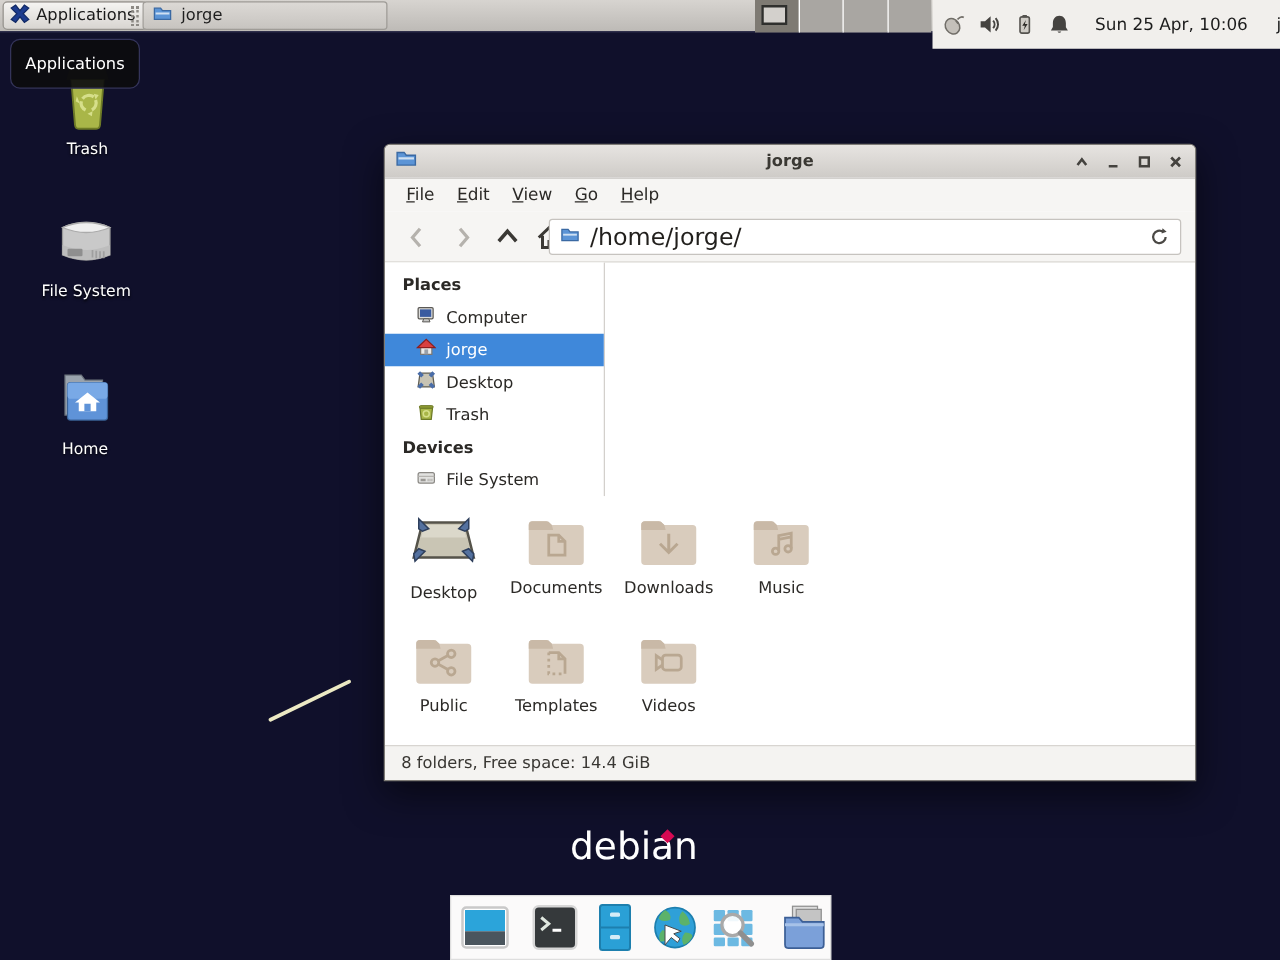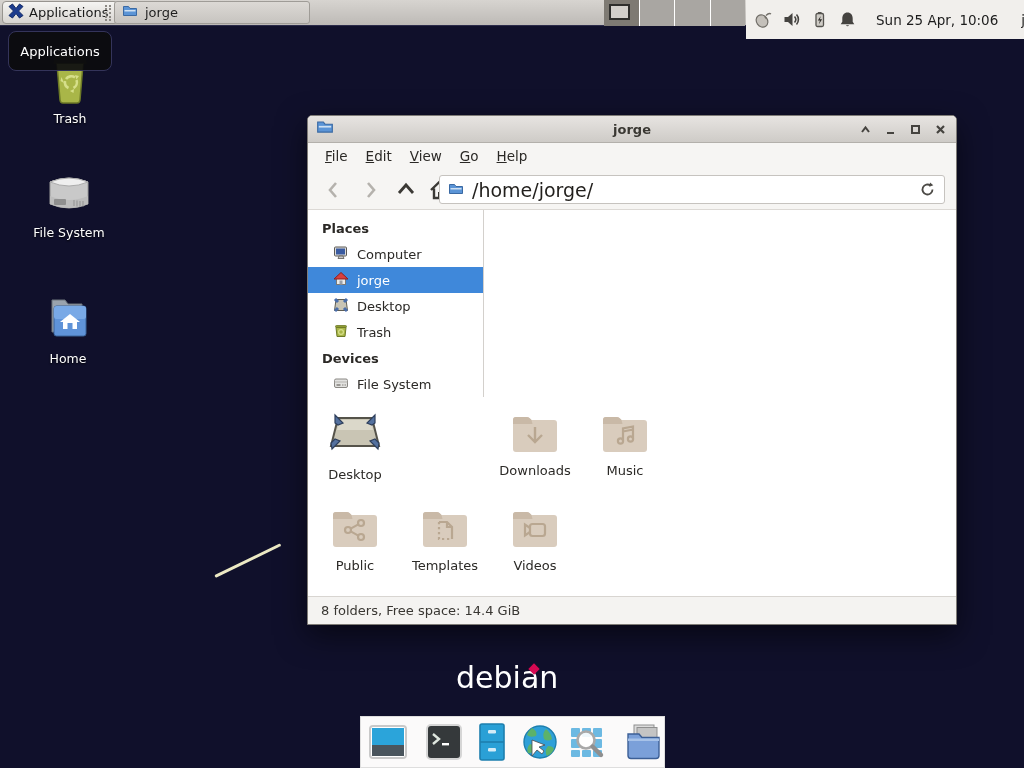--- a/index.html
+++ b/index.html
@@ -436,20 +436,33 @@
         <span>
           <svg width="58" height="48" viewBox="0 0 58 48">
             <path d="M12 7 h34 l7 28 H5z" fill="#c9c5b4" stroke="#55534a" stroke-width="2"></path>
             <path d="M13.5 9 h31 l2.5 10 H11z" fill="#dbd8ca"></path>
             <path d="M9 4 l8 8 -5 2 -3-2z M49 4 l-8 8 5 2 3-2z M6 38 l8-8 -5-2 -4 4z M52 38 l-8-8 5-2 4 4z" fill="#54719f" stroke="#2e3f5c" stroke-width="1.2"></path>
           </svg>
         </span>
         <span class="lbl">Desktop</span>
       </div>
 
+      <div class="file-cell r1 c2">
+        <span>
+          <svg width="50" height="44" viewBox="0 0 50 44">
+            <path d="M3 9 q0-3 3-3 h11 q2 0 3 1.5 L21.5 9 H44 q3 0 3 3 v26 q0 3-3 3 H6 q-3 0-3-3z" fill="#d9ccbd"></path>
+            <path d="M3 9 q0-3 3-3 h11 q2 0 3 1.5 L21.5 9 l1 4 H3z" fill="#c9b9a7"></path>
+            <g fill="none" stroke="#b9a791" stroke-width="2.2">
+              <path d="M19 17 h8 l5 5 v11 h-13z"></path>
+                <path d="M27 17 v5 h5"></path>
+            </g>
+          </svg>
+        </span>
+        <span class="lbl">Documents</span>
+      </div>
 
       <div class="file-cell r1 c3">
         <span>
           <svg width="50" height="44" viewBox="0 0 50 44">
             <path d="M3 9 q0-3 3-3 h11 q2 0 3 1.5 L21.5 9 H44 q3 0 3 3 v26 q0 3-3 3 H6 q-3 0-3-3z" fill="#d9ccbd"></path>
             <path d="M3 9 q0-3 3-3 h11 q2 0 3 1.5 L21.5 9 l1 4 H3z" fill="#c9b9a7"></path>
             <g fill="none" stroke="#b9a791" stroke-width="2.4">
               <path d="M25 16 v14 M18 24 l7 7 7-7"></path>
             </g>
           </svg>

